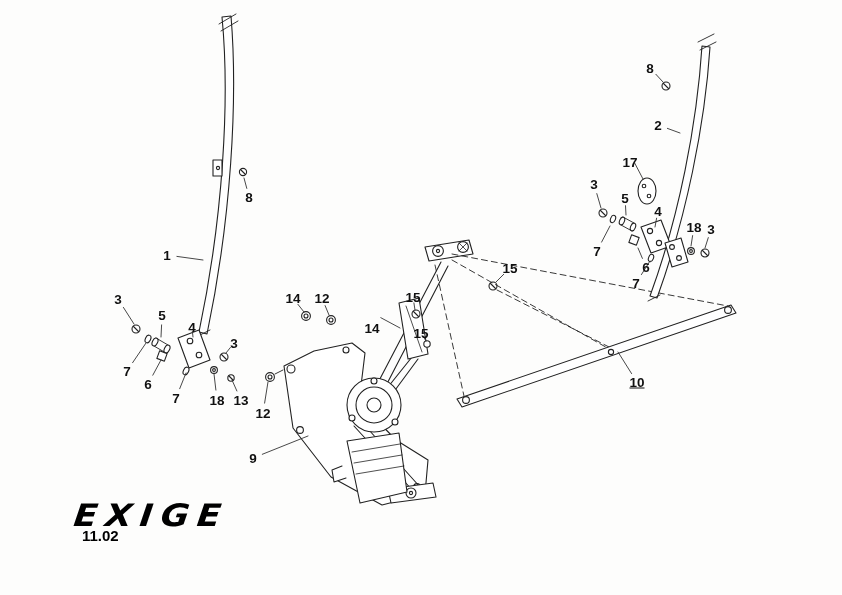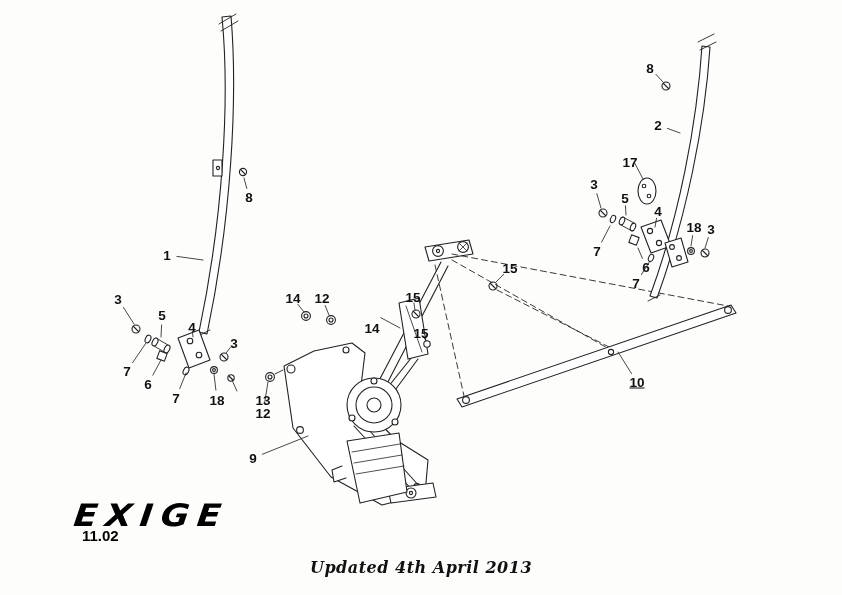--- a/index.html
+++ b/index.html
@@ -217,21 +217,21 @@
   <div id="callout-layer">
       <span class="callout" style="left: 249px; top: 197px;">8</span>
       <span class="callout" style="left: 167px; top: 255px;">1</span>
       <span class="callout" style="left: 118px; top: 299px;">3</span>
       <span class="callout" style="left: 162px; top: 315px;">5</span>
       <span class="callout" style="left: 192px; top: 327px;">4</span>
       <span class="callout" style="left: 127px; top: 371px;">7</span>
       <span class="callout" style="left: 148px; top: 384px;">6</span>
       <span class="callout" style="left: 176px; top: 398px;">7</span>
       <span class="callout" style="left: 217px; top: 400px;">18</span>
-      <span class="callout" style="left: 241px; top: 400px; margin-left: 22px;">13</span>
+      <span class="callout" style="left: 241px; top: 400px;">13</span>
       <span class="callout" style="left: 234px; top: 343px;">3</span>
       <span class="callout" style="left: 293px; top: 298px;">14</span>
       <span class="callout" style="left: 322px; top: 298px;">12</span>
       <span class="callout" style="left: 263px; top: 413px;">12</span>
       <span class="callout" style="left: 253px; top: 458px;">9</span>
       <span class="callout" style="left: 372px; top: 313px; margin-top: 15px;">14</span>
       <span class="callout" style="left: 413px; top: 297px;">15</span>
       <span class="callout" style="left: 421px; top: 333px;">15</span>
       <span class="callout" style="left: 510px; top: 268px;">15</span>
       <span class="callout" style="left: 637px; top: 382px; text-decoration: underline;">10</span>
@@ -243,14 +243,13 @@
       <span class="callout" style="left: 658px; top: 211px;">4</span>
       <span class="callout" style="left: 597px; top: 251px;">7</span>
       <span class="callout" style="left: 646px; top: 267px;">6</span>
       <span class="callout" style="left: 636px; top: 283px;">7</span>
       <span class="callout" style="left: 694px; top: 227px;">18</span>
       <span class="callout" style="left: 711px; top: 229px;">3</span>
     </div>
 
   <div class="logo">EXIGE</div>
   <div class="section">11.02</div>
-  <div class="footer-note">Updated 4th April 2013</div>
 </div>
 
 </body></html>

